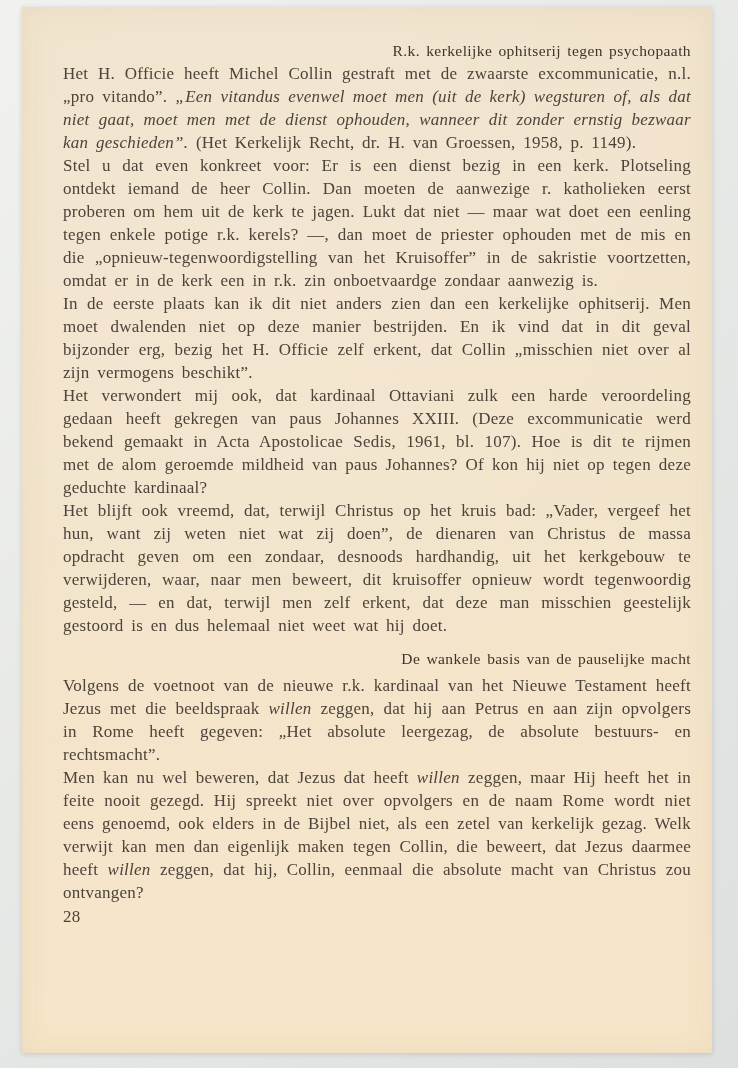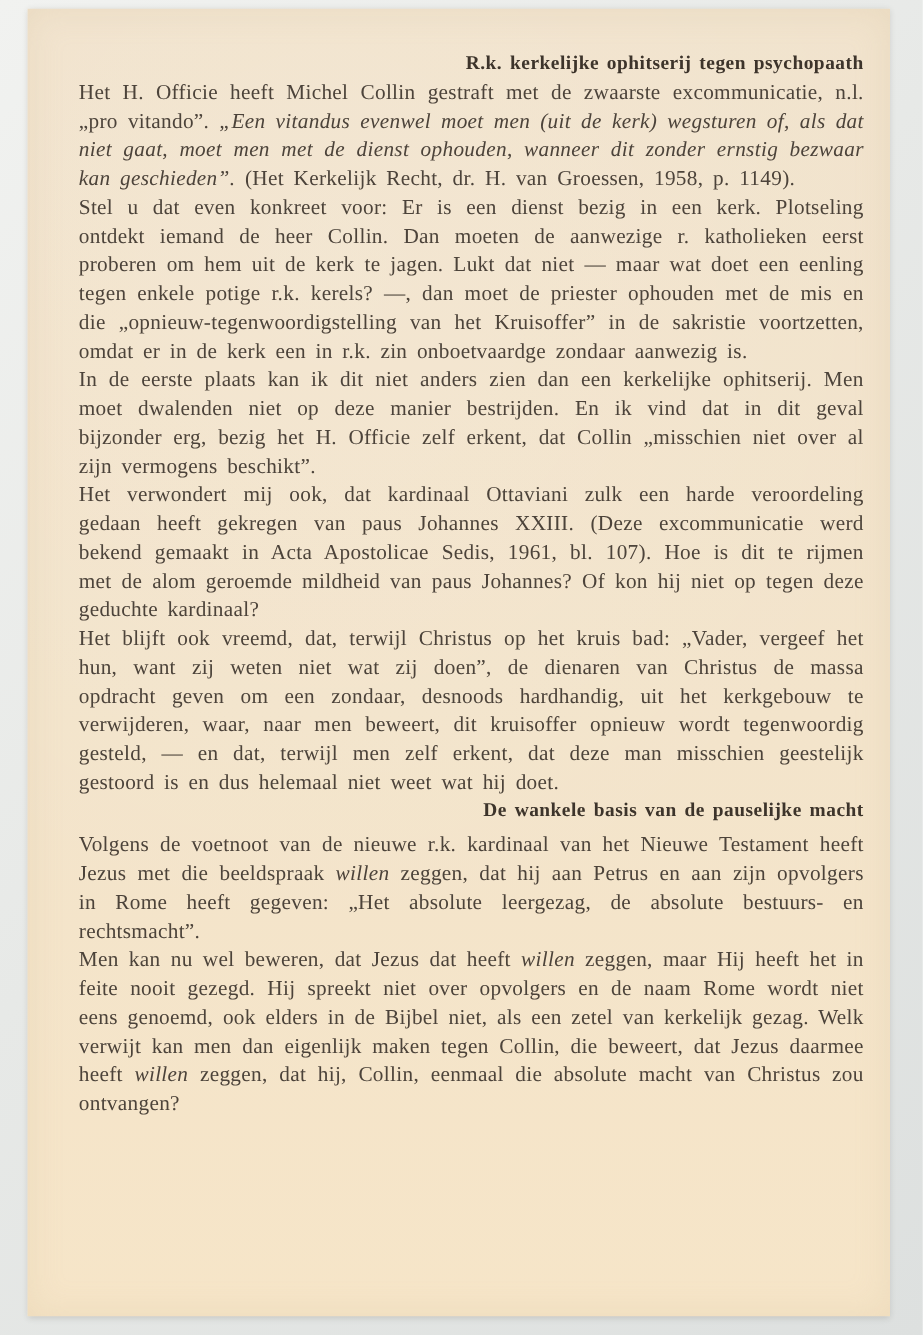--- a/index.html
+++ b/index.html
@@ -35,31 +35,31 @@
     top: 32px;
     width: 628px;
     color: #4c433a;
     font-size: 17px;
     line-height: 23px;
     text-align: justify;
     letter-spacing: 0.25px;
     word-spacing: 3.2px;
   }
   .section-heading {
-    font-weight: bold;
+    font-weight: normal;
     text-align: right;
     color: #3d342b;
     font-size: 15.5px;
     line-height: 23px;
     letter-spacing: 0.4px;
     word-spacing: 2px;
     margin: 0;
   }
   .section + .section .section-heading {
-    margin-top: 0;
+    margin-top: 10px;
     margin-bottom: 4px;
   }
   p.paragraph {
     margin: 0;
   }
   p.paragraph span.it {
     font-style: italic;
   }
   .page-number {
     text-align: left;
@@ -81,15 +81,16 @@
             <p class="paragraph"><span>In de eerste plaats kan ik dit niet anders zien dan een kerkelijke ophitserij. Men moet dwalenden niet op deze manier bestrijden. En ik vind dat in dit geval bijzonder erg, bezig het H. Officie zelf erkent, dat Collin „misschien niet over al zijn vermogens beschikt”.</span></p>
             <p class="paragraph"><span>Het verwondert mij ook, dat kardinaal Ottaviani zulk een harde veroordeling gedaan heeft gekregen van paus Johannes XXIII. (Deze excommunicatie werd bekend gemaakt in Acta Apostolicae Sedis, 1961, bl. 107). Hoe is dit te rijmen met de alom geroemde mildheid van paus Johannes? Of kon hij niet op tegen deze geduchte kardinaal?</span></p>
             <p class="paragraph"><span>Het blijft ook vreemd, dat, terwijl Christus op het kruis bad: „Vader, vergeef het hun, want zij weten niet wat zij doen”, de dienaren van Christus de massa opdracht geven om een zondaar, desnoods hardhandig, uit het kerkgebouw te verwijderen, waar, naar men beweert, dit kruisoffer opnieuw wordt tegenwoordig gesteld, — en dat, terwijl men zelf erkent, dat deze man misschien geestelijk gestoord is en dus helemaal niet weet wat hij doet.</span></p>
           </div>
           <div class="section">
             <div class="section-heading">De wankele basis van de pauselijke macht</div>
             <p class="paragraph"><span>Volgens de voetnoot van de nieuwe r.k. kardinaal van het Nieuwe Testament heeft Jezus met die beeldspraak </span><span class="it">willen</span><span> zeggen, dat hij aan Petrus en aan zijn opvolgers in Rome heeft gegeven: „Het absolute leergezag, de absolute bestuurs- en rechtsmacht”.</span></p>
             <p class="paragraph"><span>Men kan nu wel beweren, dat Jezus dat heeft </span><span class="it">willen</span><span> zeggen, maar Hij heeft het in feite nooit gezegd. Hij spreekt niet over opvolgers en de naam Rome wordt niet eens genoemd, ook elders in de Bijbel niet, als een zetel van kerkelijk gezag. Welk verwijt kan men dan eigenlijk maken tegen Collin, die beweert, dat Jezus daarmee heeft </span><span class="it">willen</span><span> zeggen, dat hij, Collin, eenmaal die absolute macht van Christus zou ontvangen?</span></p>
           </div>
         </div>
+      <div class="page-number">28</div>
     </div>
   </div>
 </div>
 
 </body></html>

